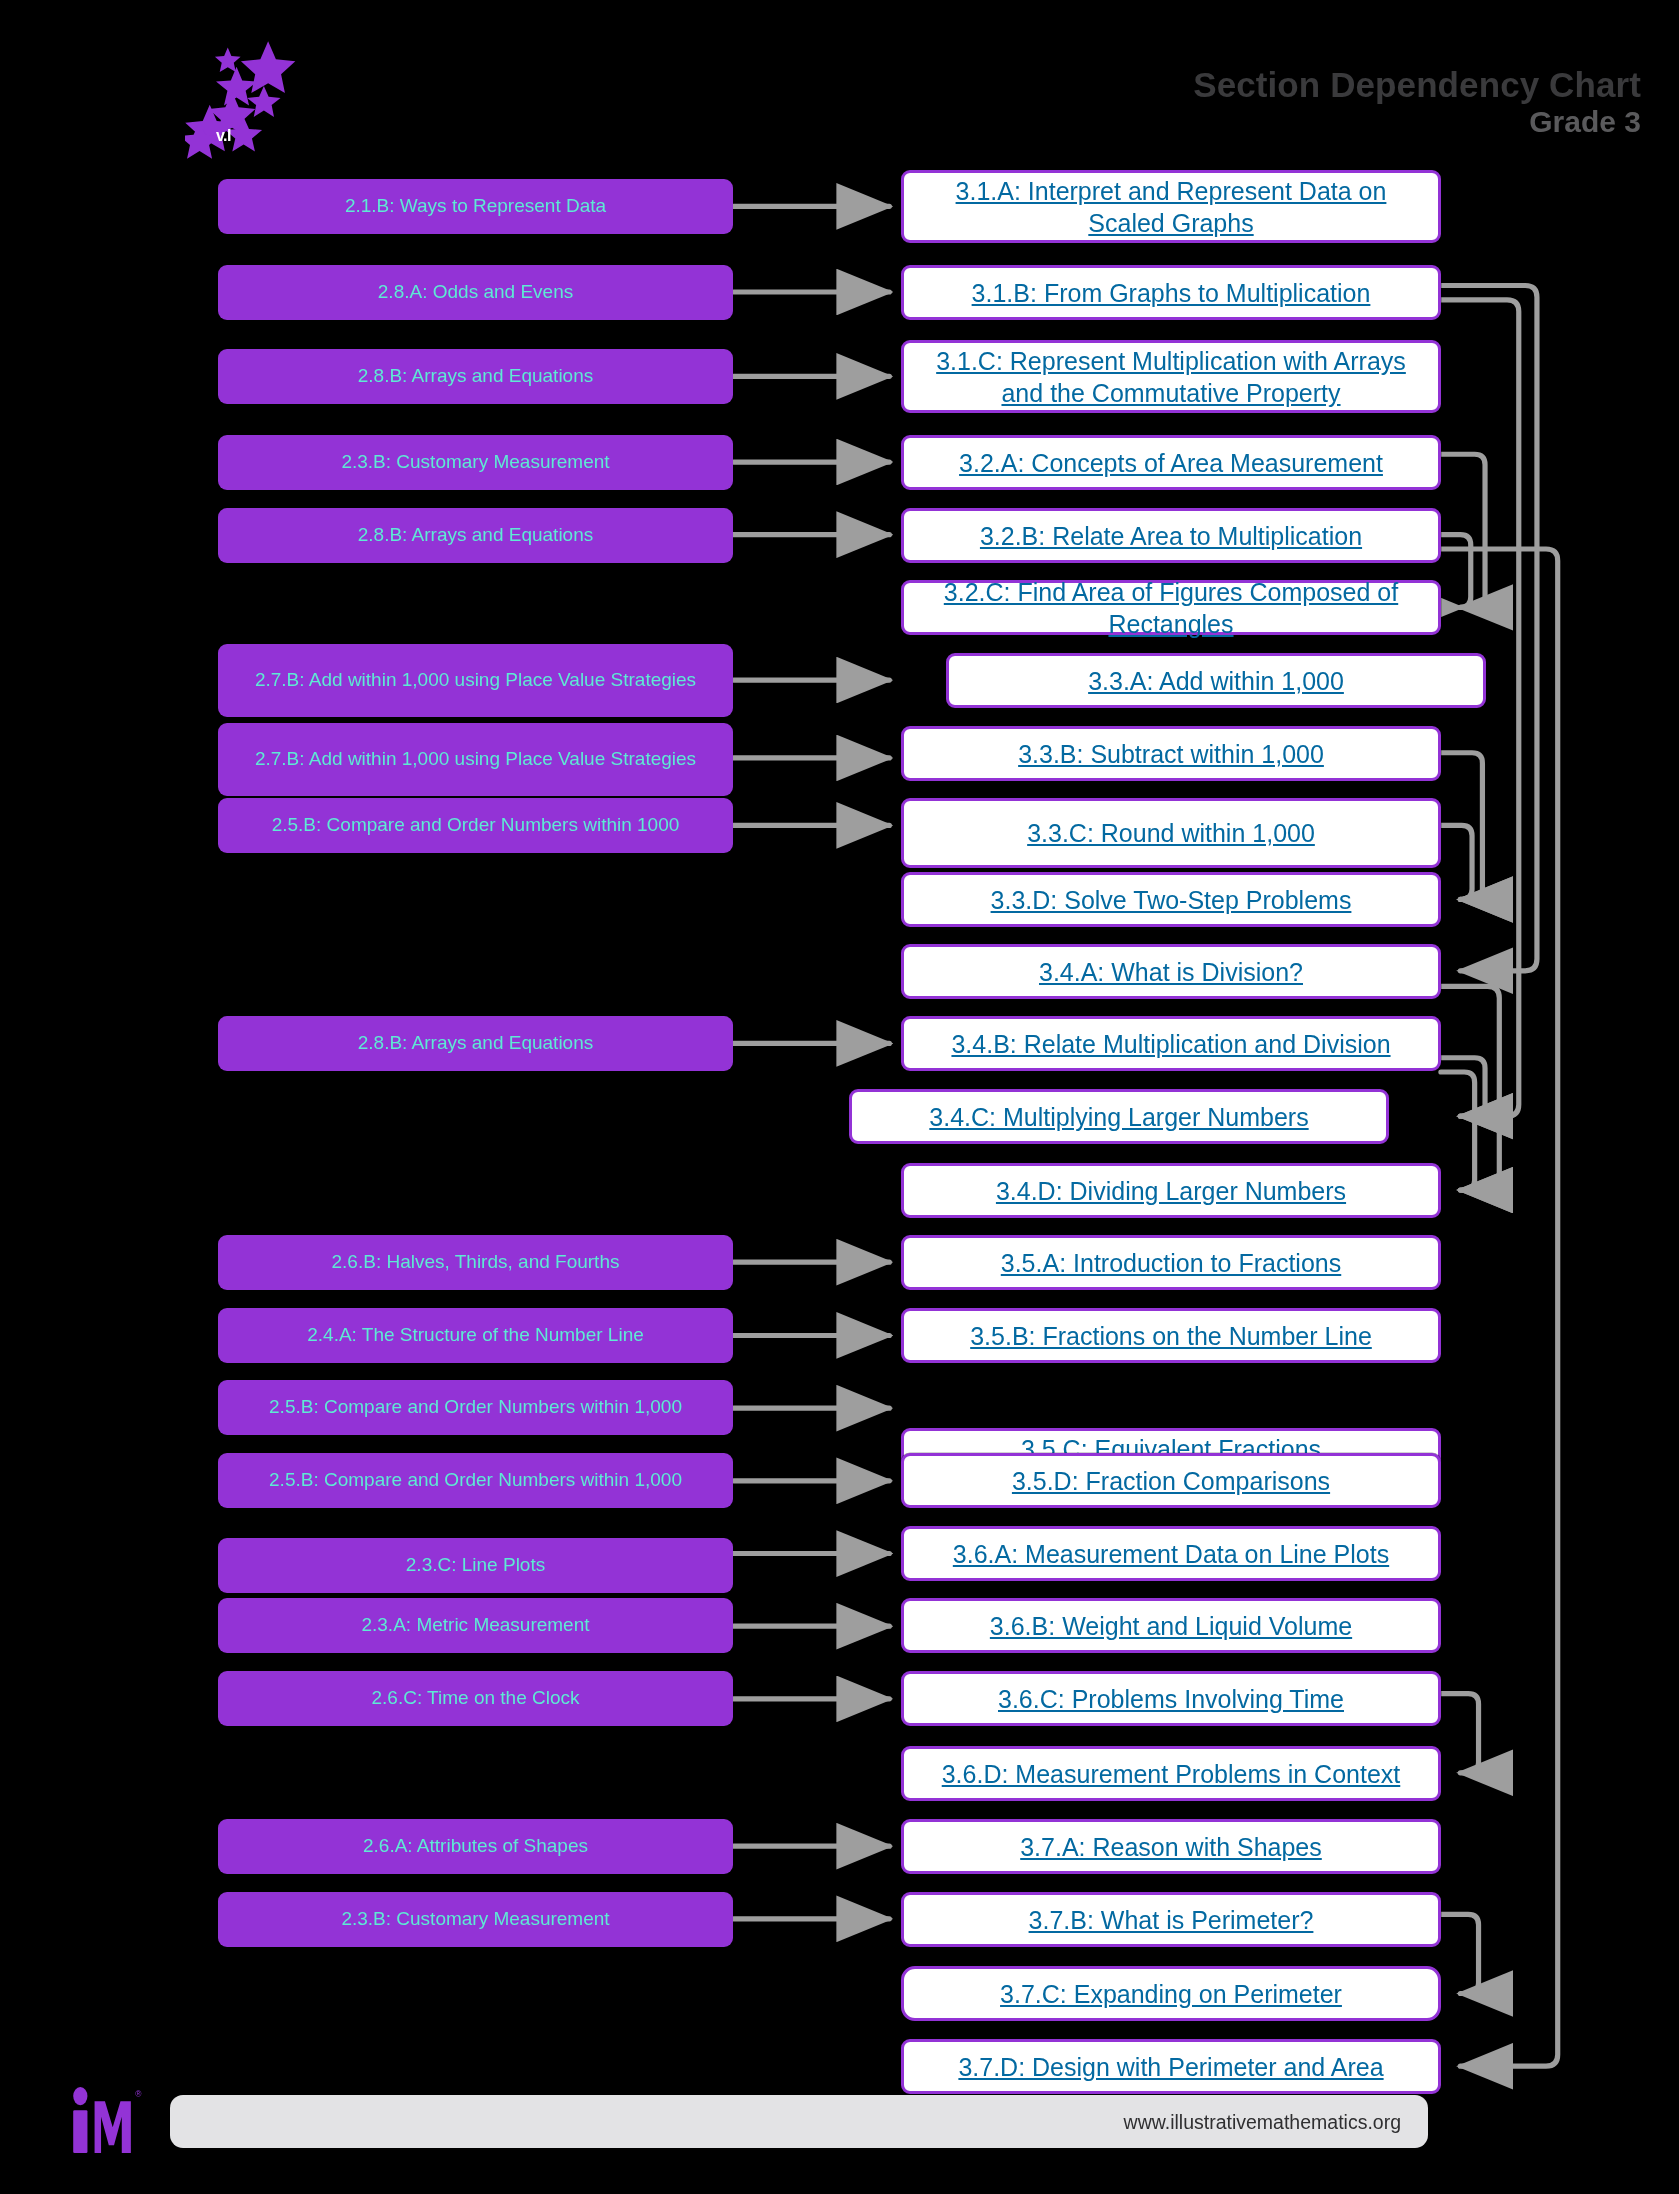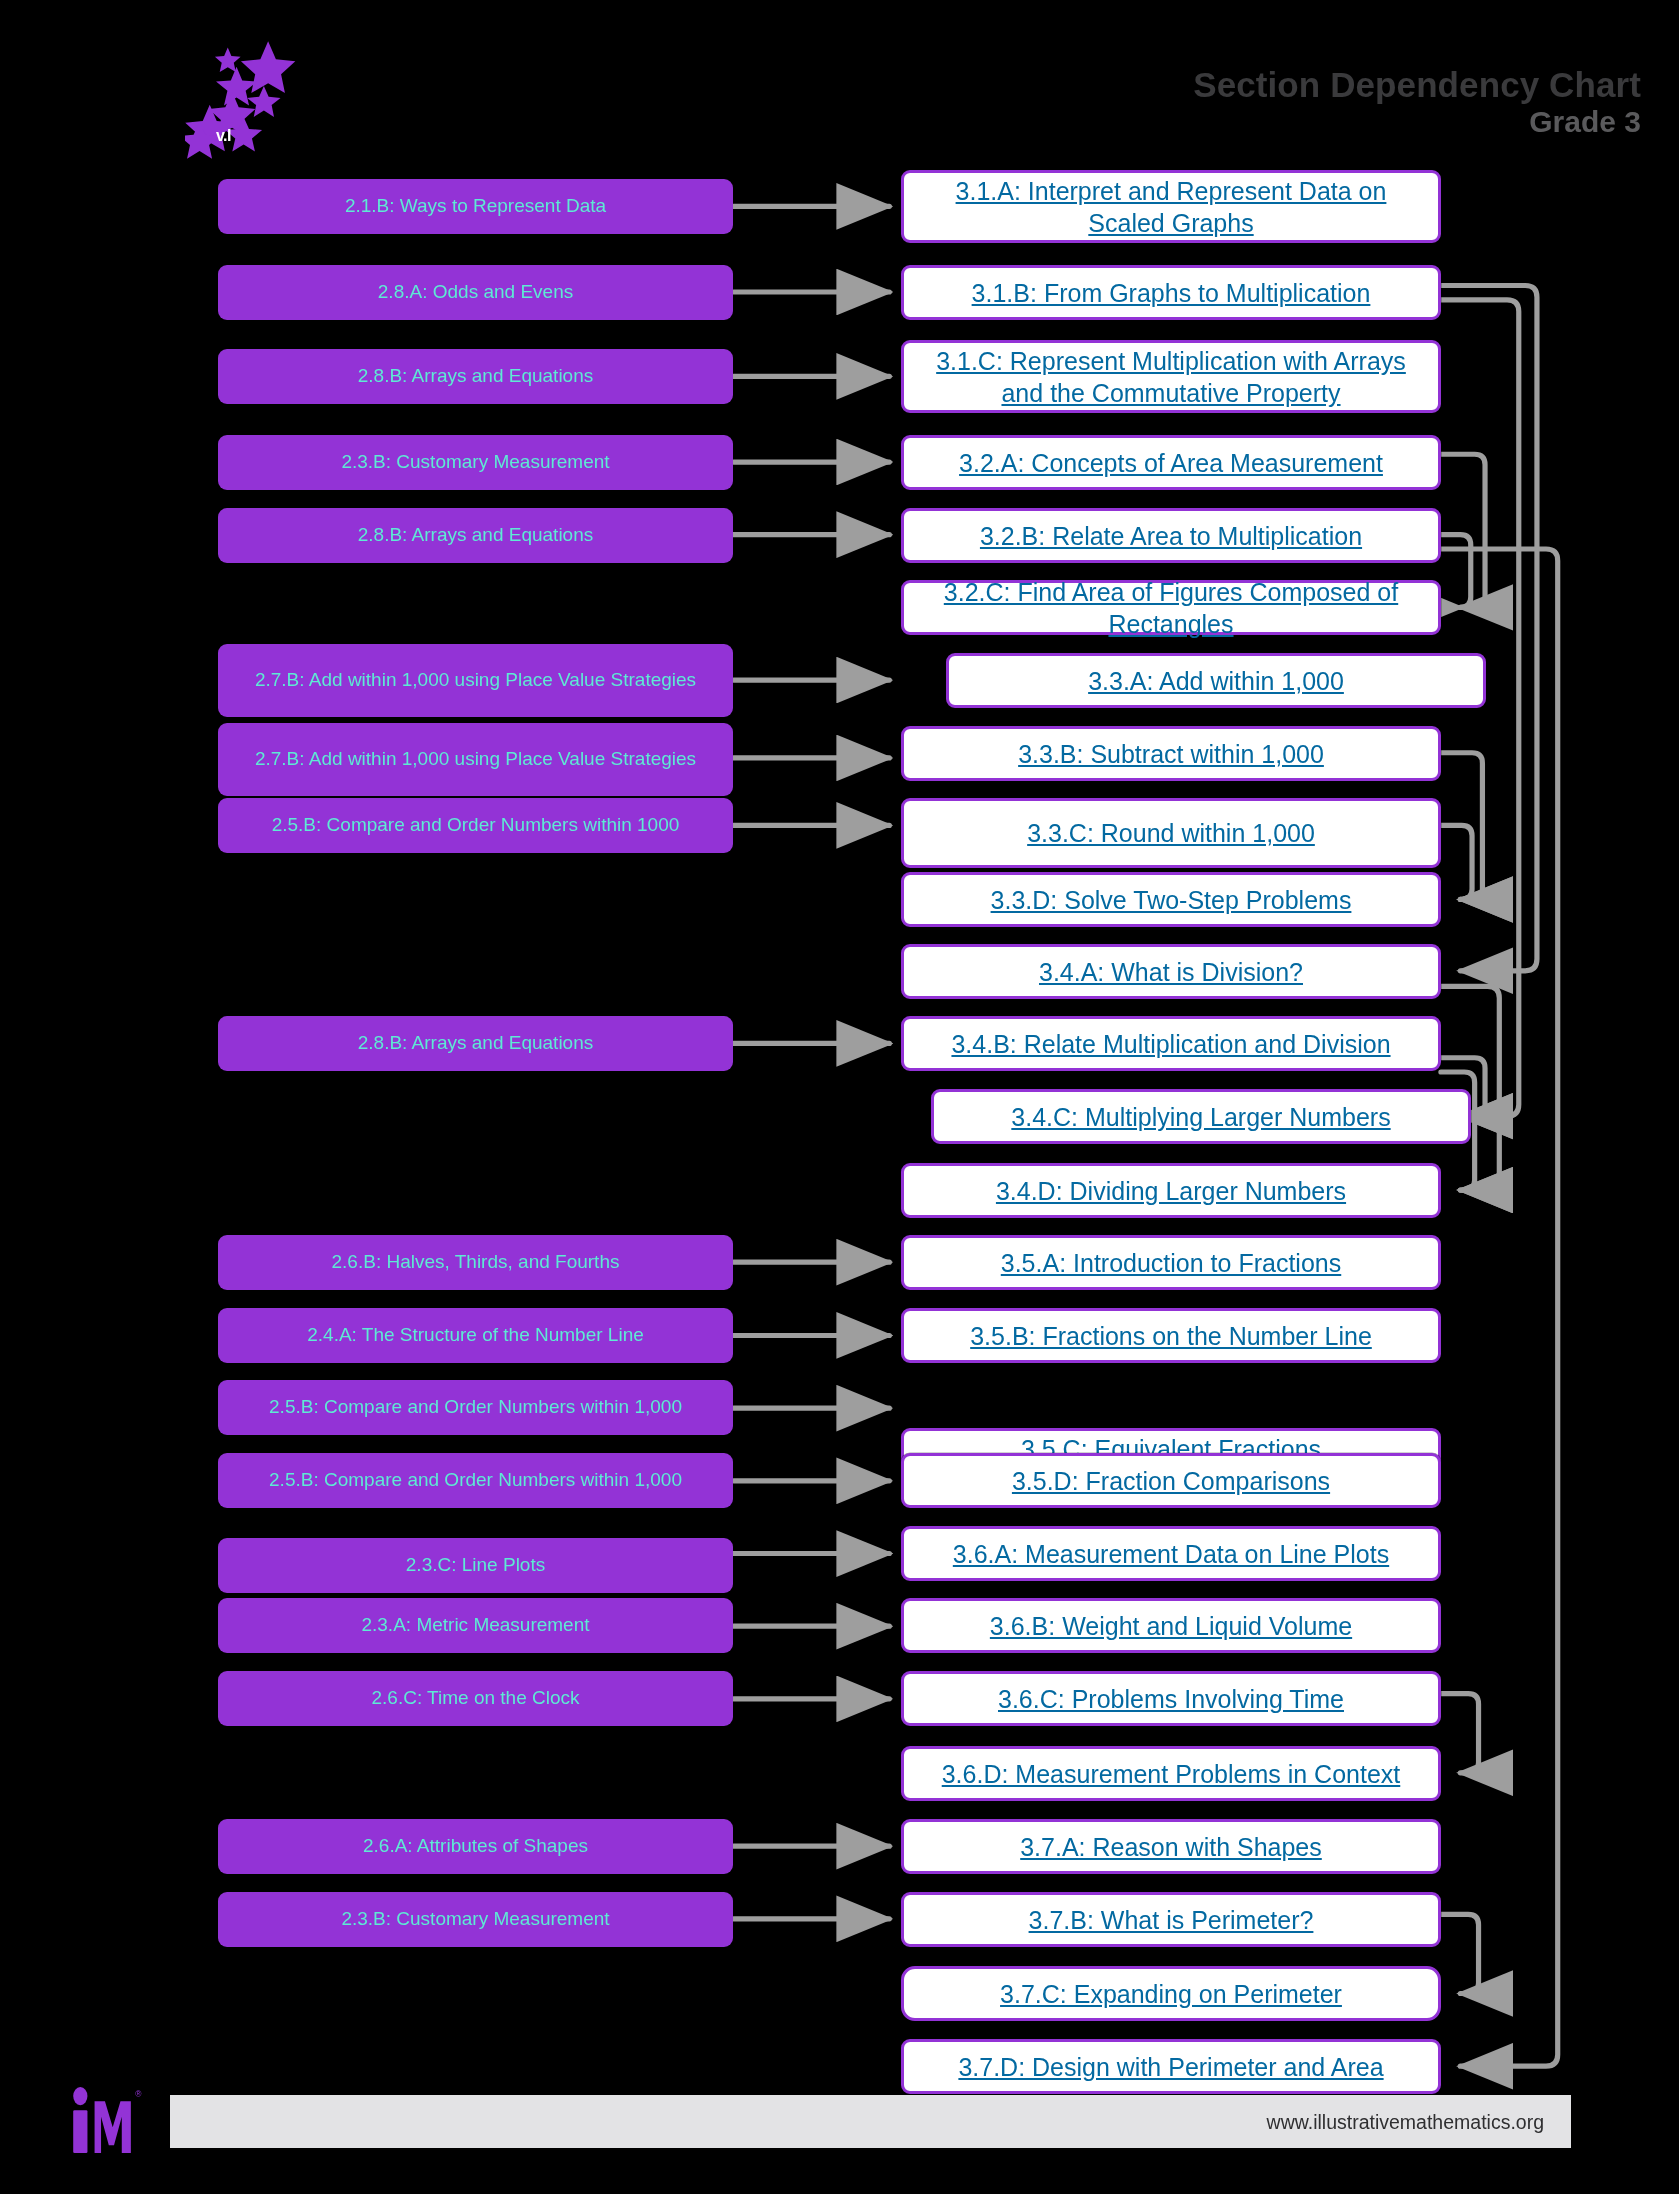--- a/index.html
+++ b/index.html
@@ -22,22 +22,22 @@
   .node span{display:block;padding:0 10.4px;line-height:1.28;}
 
   .node.prereq{background:#9333d6;color:#5eead4;font-size:19px;}
   .node.target{background:#ffffff;color:#0369a1;font-size:25px;
         border:3.9px solid #9333d6;box-shadow:0 0 0 0.6px rgba(0,0,0,.35);text-decoration:underline;}
 
   
   #wires{position:absolute;left:0;top:0;width:1680px;height:2194px;pointer-events:none;}
 
   
-  .footer-bar{position:absolute;left:170px;top:2095px;width:1401px;height:53px;
-              background:#e3e3e5;border-radius:0;}
+  .footer-bar{position:absolute;left:170px;top:2095px;width:1258px;height:53px;
+              background:#e3e3e5;border-radius:13px;}
   .footer-url{position:absolute;right:27px;top:50%;transform:translateY(-50%);
               font-size:19.5px;color:#2f2f31;}
   .footer-logo{position:absolute;left:71px;top:2087px;width:75px;height:68px;}
 </style>
 </head>
 <body>
 
 <div id="stage">
 
   <div class="logo-stars">
@@ -230,21 +230,21 @@
     </div>
 
   <div class="node target" style="left:901px;top:944px;width:540px;height:55px;">
     <span>3.4.A: What is Division?</span>
     </div>
 
   <div class="node target" style="left:901px;top:1016px;width:540px;height:55px;">
     <span>3.4.B: Relate Multiplication and Division</span>
     </div>
 
-  <div class="node target" style="left:931px;top:1089px;width:540px;height:55px;">
+  <div class="node target" style="left:849px;top:1089px;width:540px;height:55px;">
     <span>3.4.C: Multiplying Larger Numbers</span>
     </div>
 
   <div class="node target" style="left:901px;top:1163px;width:540px;height:55px;">
     <span>3.4.D: Dividing Larger Numbers</span>
     </div>
 
   <div class="node target" style="left:901px;top:1235px;width:540px;height:55px;">
     <span>3.5.A: Introduction to Fractions</span>
     </div>

